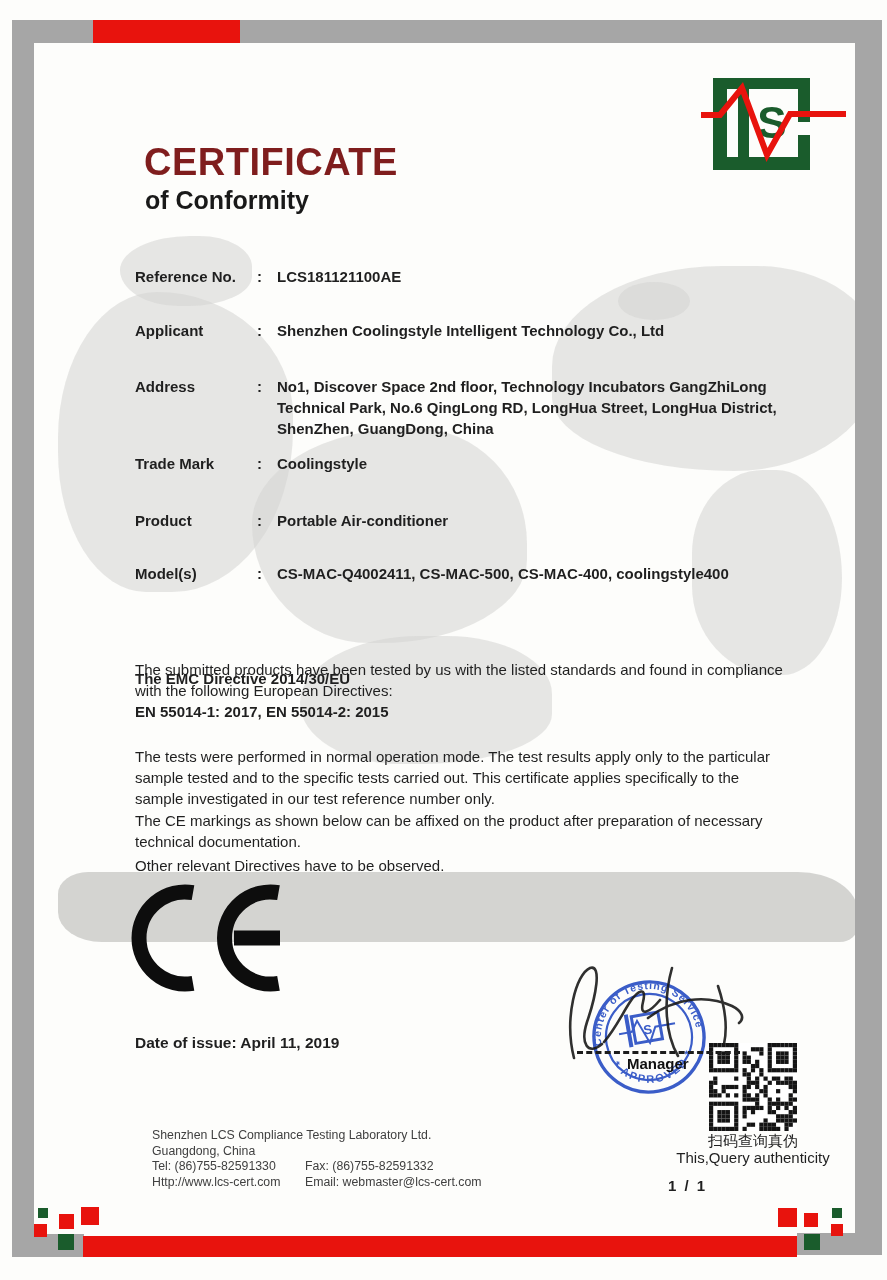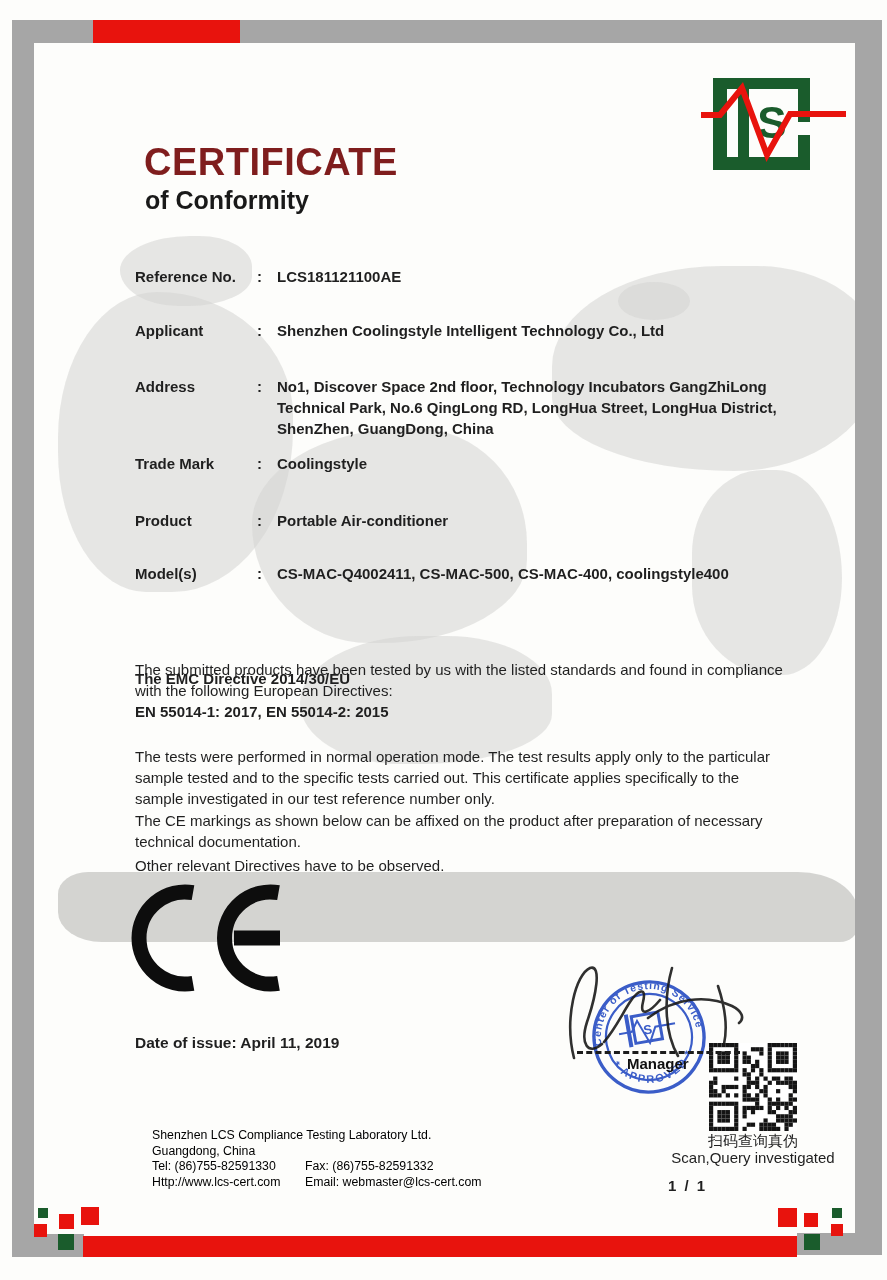--- a/index.html
+++ b/index.html
@@ -26,21 +26,21 @@
   .z{z-index:5;}
   .title{left:144px;top:141px;font-size:38px;font-weight:bold;letter-spacing:.5px;color:#7f1d1d;}
   .subtitle{left:145px;top:186px;font-size:25px;font-weight:bold;color:#191919;}
   .field-row{position:absolute;left:135px;width:648px;display:flex;font-size:15px;font-weight:bold;line-height:21px;z-index:5;}
   .field-row .lbl{width:122px;flex:none;}
   .field-row .sep{width:20px;flex:none;}
   .field-row .val{flex:1;}
   .para{position:absolute;left:135px;width:650px;font-size:15px;line-height:21px;z-index:5;}
   .para.bold{font-weight:bold;}
   .date-line{left:135px;top:1034px;font-size:15.5px;font-weight:bold;z-index:5;}
-  .footer{left:152px;top:1128px;font-size:12.3px;line-height:15.6px;z-index:5;color:#000000;}
+  .footer{left:152px;top:1128px;font-size:12.3px;line-height:15.6px;z-index:5;color:#404040;}
   .footer .cols{display:flex;}
   .footer .c1{width:153px;}
   .page-num{left:668px;top:1177px;font-size:15px;font-weight:bold;letter-spacing:2px;z-index:5;}
   .qr-captions{left:653px;top:1132px;width:200px;text-align:center;font-size:15px;font-weight:normal;line-height:17px;z-index:6;}
   
   .stamp-wrap{left:589px;top:977px;width:120px;height:120px;z-index:6;transform:rotate(-10deg);opacity:.92;}
   .dash-line{left:577px;top:1051px;width:163px;border-top:3px dashed #1c1c1c;z-index:7;}
   .manager{left:627px;top:1055px;font-size:15px;font-weight:bold;color:#101010;z-index:8;}
   .sig-wrap{left:552px;top:956px;width:215px;height:118px;z-index:9;}
   .qr-wrap{left:709px;top:1043px;width:88px;height:88px;z-index:6;background:#fff;}
@@ -385,21 +385,21 @@
       <rect x="0" y="80" width="4" height="4" fill="#141414"></rect>
       <rect x="4" y="80" width="4" height="4" fill="#141414"></rect>
       <rect x="8" y="80" width="4" height="4" fill="#141414"></rect>
       <rect x="12" y="80" width="4" height="4" fill="#141414"></rect>
       <rect x="16" y="80" width="4" height="4" fill="#141414"></rect>
       <rect x="20" y="80" width="4" height="4" fill="#141414"></rect>
       <rect x="24" y="80" width="4" height="4" fill="#141414"></rect>
     </svg>
   <div class="abs qr-captions">
     <div>扫码查询真伪</div>
-    <div>Scan,Query investigated</div>
+    <div>This,Query authenticity</div>
   </div>
 
   <div class="abs footer">
     <div>Shenzhen LCS Compliance Testing Laboratory Ltd.</div>
     <div>Guangdong, China</div>
     <div class="cols">
       <span class="c1">Tel: (86)755-82591330</span>
       <span>Fax: (86)755-82591332</span>
     </div>
     <div class="cols">

